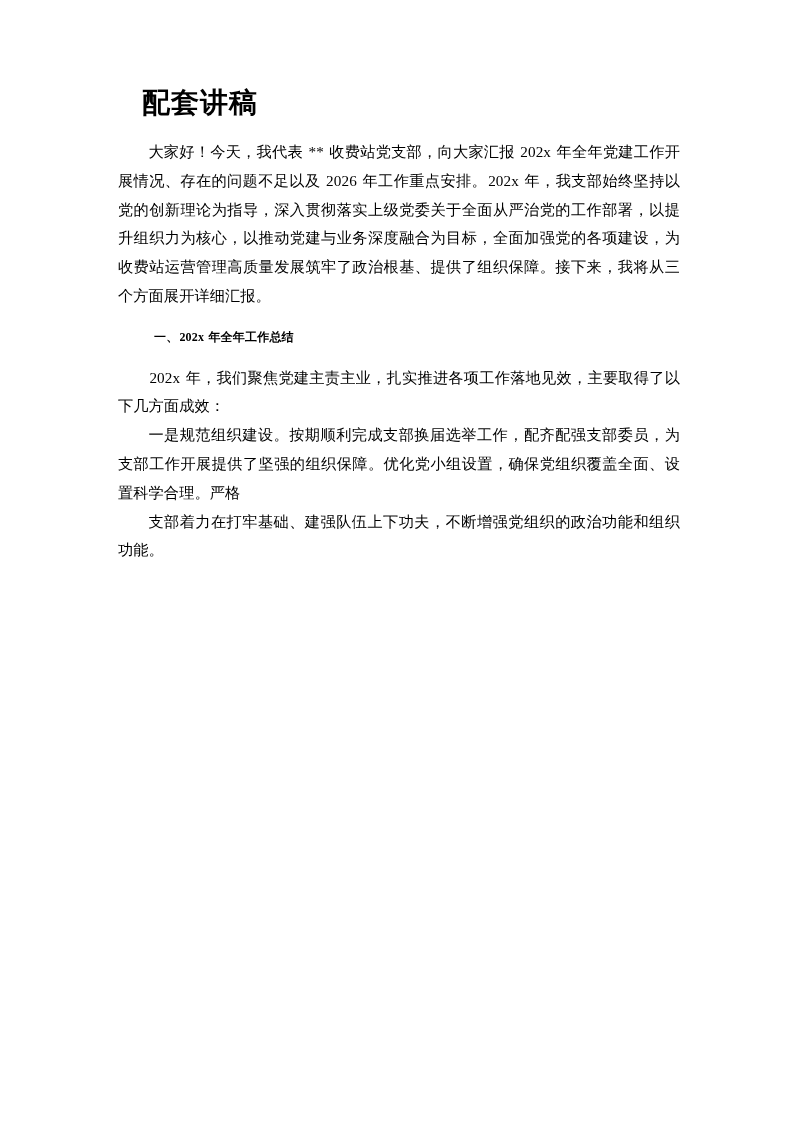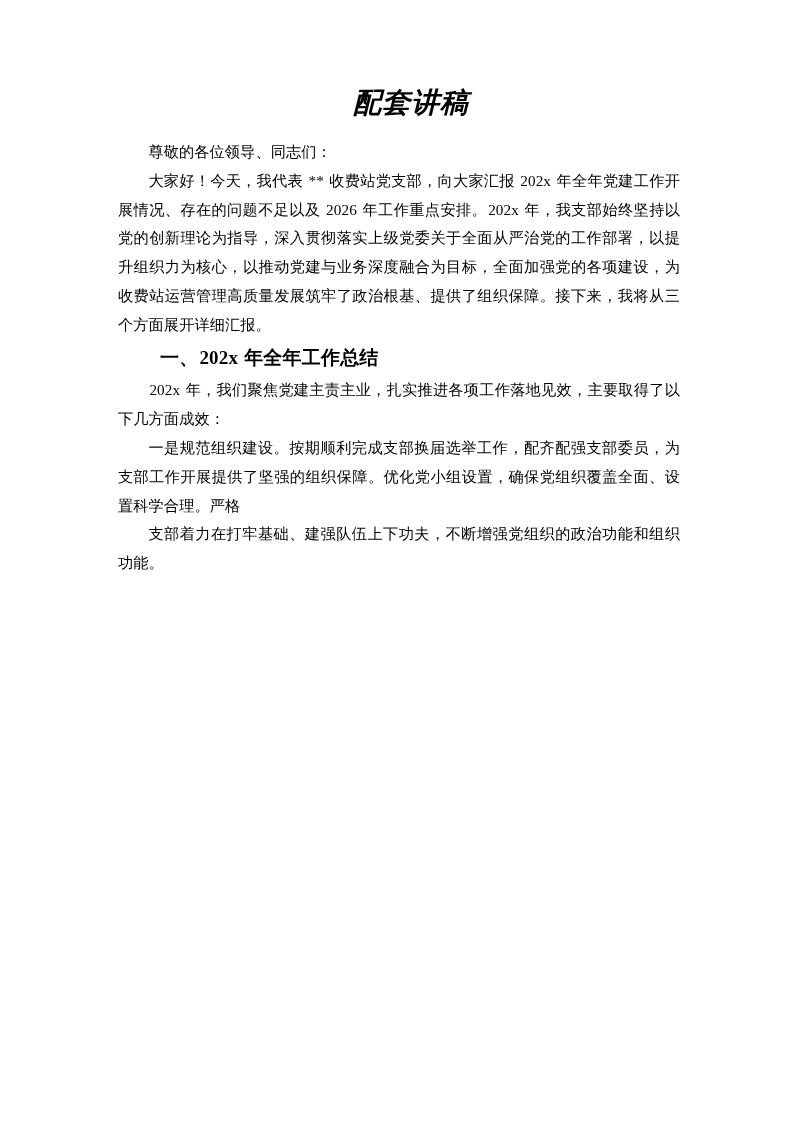--- a/index.html
+++ b/index.html
@@ -24,53 +24,51 @@
     box-sizing: border-box;
     padding: 0;
   }
 
   
   .doc-title {
     font-family: "Liberation Serif", "DejaVu Serif", serif;
     font-weight: bold;
     font-size: 28px;
     line-height: 34px;
-    text-align: center;
     margin: 0;
     padding: 0;
     position: absolute;
     left: 118px;
     top: 86px;
     width: 562px;
     letter-spacing: 1px;
     text-indent: 24px;
-    font-style: italic;
   }
 
   
   .para {
     font-family: "Liberation Sans", "DejaVu Sans", sans-serif;
     font-size: 15.2px;
     line-height: 28.8px;
     text-align: justify;
     text-justify: inter-ideograph;
     margin: 0;
     padding: 0;
     text-indent: 2em;
     letter-spacing: 0.1px;
   }
 
   
   .heading {
     font-family: "Liberation Serif", "DejaVu Serif", serif;
     font-weight: bold;
-    font-size: 19px;
+    font-size: 12px;
     line-height: 28.8px;
     text-align: left;
-    margin: 4px;
+    margin: 12px;
     padding: 0;
     text-indent: 2em;
     letter-spacing: 0.2px;
   }
 
   
   .lat {
     font-family: "Liberation Serif", "DejaVu Serif", serif;
     font-weight: inherit;
     padding: 0 1px;
@@ -87,21 +85,20 @@
   }
 </style>
 </head>
 <body>
 
 <div class="page">
 
   <h1 class="doc-title">配套讲稿</h1>
 
   <div class="body-block">
-    <p class="para">尊敬的各位领导、同志们：</p>
     <div id="paras">
         <p class="para">大家好！今天，我代表 <span class="lat">**</span> 收费站党支部，向大家汇报 <span class="lat">202x</span> 年全年党建工作开展情况、存在的问题不足以及 <span class="lat">2026</span> 年工作重点安排。<span class="lat">202x</span> 年，我支部始终坚持以党的创新理论为指导，深入贯彻落实上级党委关于全面从严治党的工作部署，以提升组织力为核心，以推动党建与业务深度融合为目标，全面加强党的各项建设，为收费站运营管理高质量发展筑牢了政治根基、提供了组织保障。接下来，我将从三个方面展开详细汇报。</p>
         <p class="heading">一、<span class="lat">202x</span> 年全年工作总结</p>
         <p class="para"><span class="lat">202x</span> 年，我们聚焦党建主责主业，扎实推进各项工作落地见效，主要取得了以下几方面成效：</p>
         <p class="para">一是规范组织建设。按期顺利完成支部换届选举工作，配齐配强支部委员，为支部工作开展提供了坚强的组织保障。优化党小组设置，确保党组织覆盖全面、设置科学合理。严格</p>
         <p class="para">支部着力在打牢基础、建强队伍上下功夫，不断增强党组织的政治功能和组织功能。</p>
       </div>
   </div>
 
 </div>

